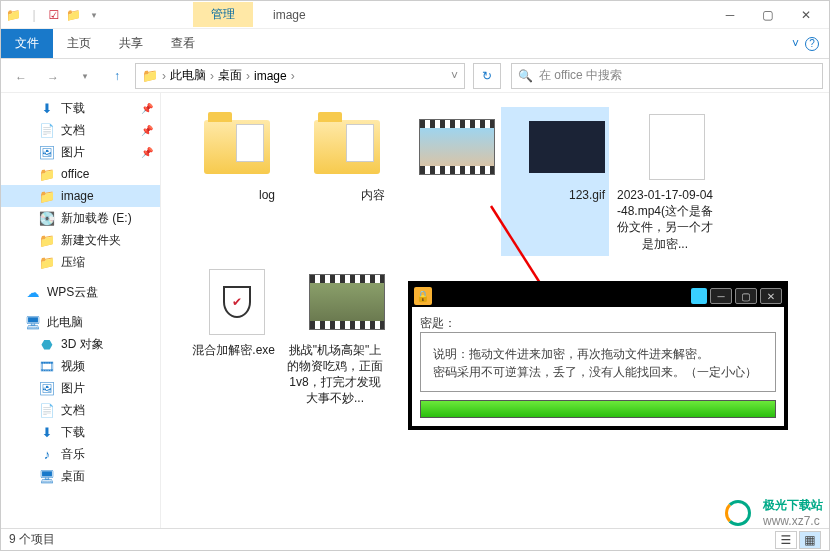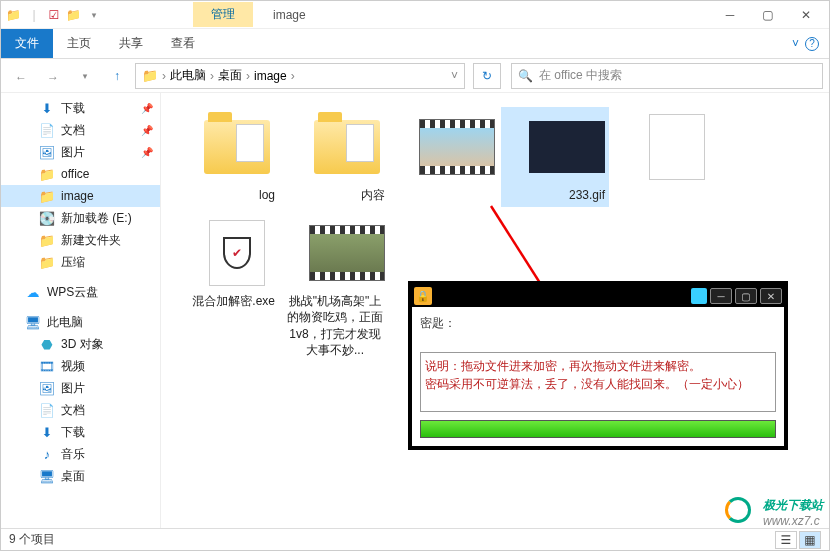--- a/index.html
+++ b/index.html
@@ -50,27 +50,27 @@
 .shield{width:28px;height:32px;border:2px solid #333;border-radius:0 0 50% 50%;display:flex;align-items:center;justify-content:center;color:#c23}
 .statusbar{position:absolute;bottom:0;left:0;right:0;height:22px;border-top:1px solid #ddd;display:flex;align-items:center;padding:0 8px;gap:3px;color:#444;background:#fff}
 .statusbar .viewbtns{margin-left:auto;display:flex;gap:2px}
 .statusbar .viewbtns span{width:22px;height:18px;border:1px solid #ccc;display:flex;align-items:center;justify-content:center}
 .overlay{position:absolute;left:407px;top:280px;width:380px;background:#000;border:1px solid #000;padding:3px}
 .ov-title{height:22px;display:flex;align-items:center;justify-content:flex-end;gap:3px;padding:0 2px}
 .ov-title .lock{margin-right:auto;width:18px;height:18px;background:#f9b233;border-radius:2px;display:flex;align-items:center;justify-content:center;color:#fff;font-size:11px}
 .ov-title .wbtn{width:22px;height:16px;border:1px solid #888;background:#222;color:#ccc;display:flex;align-items:center;justify-content:center;font-size:10px;border-radius:2px}
 .ov-title .cube{width:16px;height:16px;background:#39d0ff;border-radius:2px}
 .ov-body{background:#fff;padding:8px}
-.ov-row{display:flex;align-items:center;gap:6px;margin-bottom:20px}
+.ov-row{display:flex;align-items:center;gap:6px;margin-bottom:0}
 .ov-row label{color:#333}
 .ov-row input{flex:1;border:1px solid #999;height:20px;padding:0 4px}
-.ov-desc{border:1px solid #999;padding:4px;font-size:12px;line-height:1.5;color:#b91c1c;height:60px}
+.ov-desc{border:1px solid #999;padding:12px;font-size:12px;line-height:1.5;color:#404040;height:60px}
 .ov-prog{height:18px;background:linear-gradient(#6be83a,#2bbf0f);margin-top:8px;border:1px solid #555}
 .arrow{position:absolute;left:480px;top:200px;pointer-events:none}
-.watermark{position:absolute;right:6px;bottom:22px;display:flex;gap:12px;color:#0a8;font-size:14px;font-style:italic}
+.watermark{position:absolute;right:6px;bottom:22px;display:flex;align-items:center;gap:12px;color:#0a8;font-size:14px;}
 .watermark .logo{width:26px;height:26px;border:3px solid #0a8;border-left-color:#f90;border-radius:50%}
 </style>
 </head>
 <body>
 
 <div class="titlebar">
   <div class="qat">
     <span>📁</span>
     <span style="color:#ccc">|</span>
     <span style="color:#c23">☑</span>
@@ -215,26 +215,27 @@
       <div class="thumb">
           <div class="video-thumb">
             <div class="inner" style="background:linear-gradient(#9fd4ee,#d8c4a8)"></div>
           </div>
         </div>
     </div>
     <div class="fileitem sel">
       <div class="thumb">
           <div class="gif-thumb"></div>
         </div>
-      <div class="lbl">233.gif</div>
+      <div class="lbl">123.gif</div>
     </div>
     <div class="fileitem">
       <div class="thumb">
           <div class="blank-thumb"></div>
         </div>
+      <div class="lbl">2023-01-17-09-04-48.mp4(这个是备份文件，另一个才是加密...</div>
     </div>
     <div class="fileitem">
       <div class="thumb">
           <div class="exe-thumb">
             <div class="shield">✔</div>
           </div>
         </div>
       <div class="lbl">混合加解密.exe</div>
     </div>
     <div class="fileitem">

